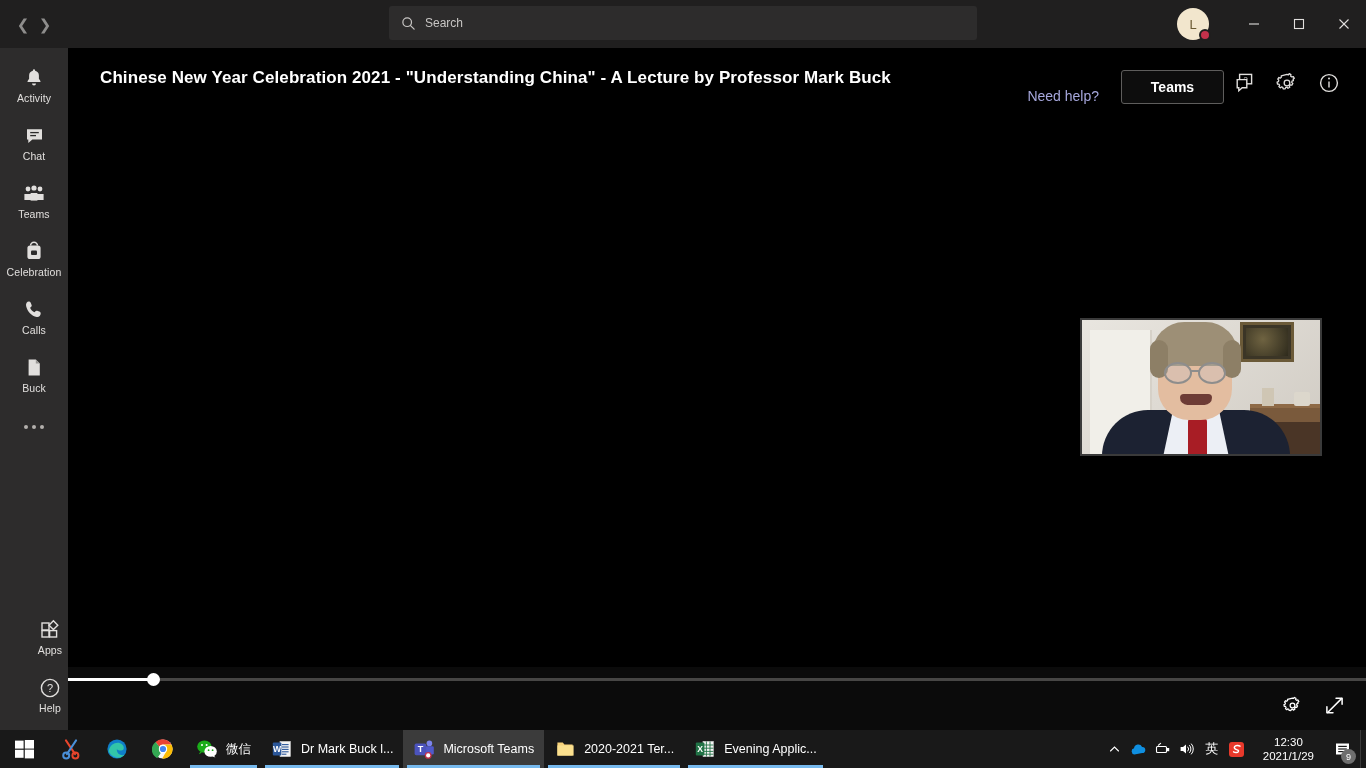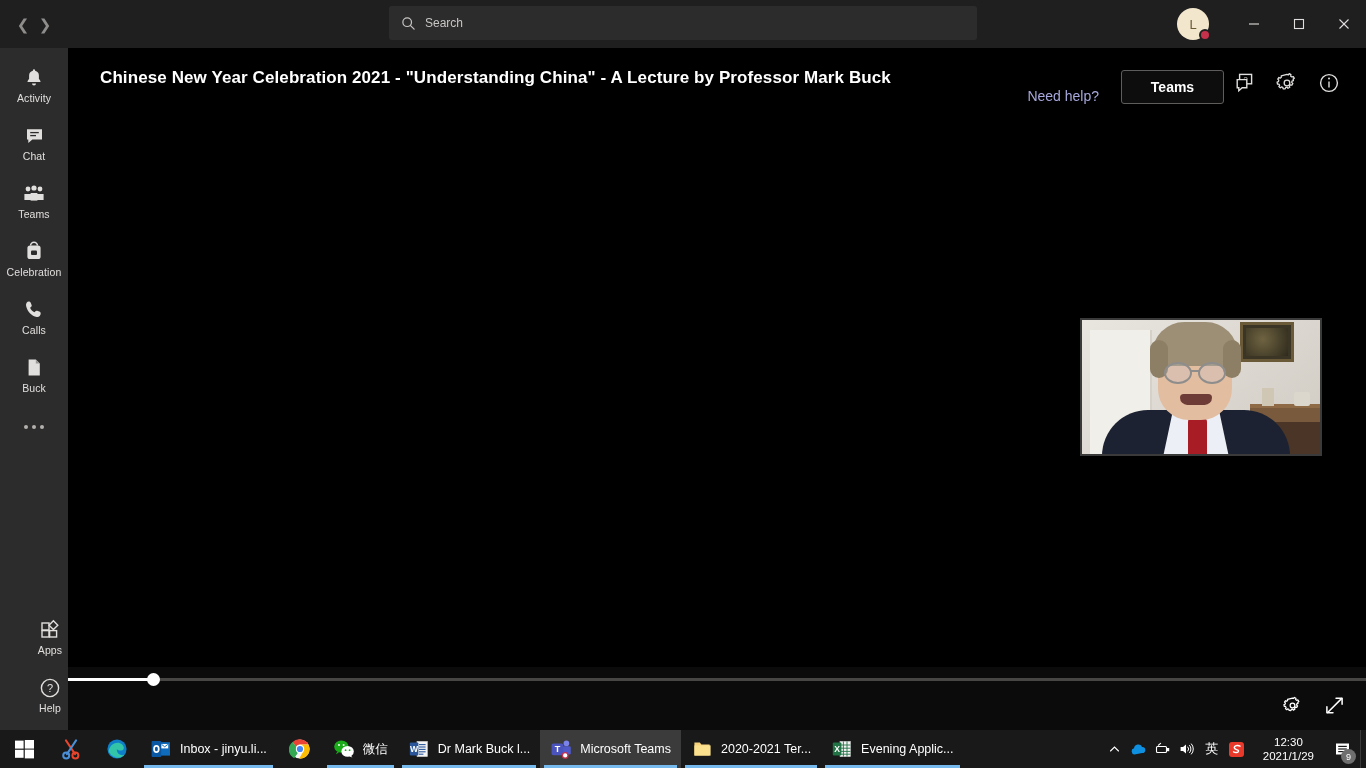--- a/index.html
+++ b/index.html
@@ -444,33 +444,20 @@
     <div class="tb-item iconly">
       <span class="tb-ico">
         <svg width="22" height="22" viewBox="0 0 22 22">
           <circle cx="11" cy="11" r="9.6" fill="#0f7ec8"></circle>
           <path d="M2.6 13.4c1.2-7 7.2-9.6 11.4-8.2 3.4 1.2 4.6 4.6 3.4 6.2-1 1.4-4.6 1.8-6.6-.2-.2 5 4.8 7 8 5.4-2 2.6-6 4-9.6 2.6-3.4-1.2-5.6-3.8-6.6-5.8z" fill="#32c5a8"></path>
           <path d="M3.4 15.2c2 3 5.6 4.8 9.4 4-4-.2-7.8-2-9.4-4z" fill="#2aa3e0"></path>
         </svg>
       </span>
     </div>
 
-    <div class="tb-item open">
-      <span class="tb-ico">
-        <svg width="22" height="22" viewBox="0 0 22 22">
-          <rect x="9.4" y="4.2" width="10.6" height="13.4" fill="#0f6cbd"></rect>
-          <rect x="11.2" y="6" width="7" height="4.4" fill="#ffffff"></rect>
-          <path d="M11.6 6.4l3.1 2.4 3.1-2.4" fill="none" stroke="#0f6cbd" stroke-width="1"></path>
-          <rect x="1.6" y="3" width="9.6" height="16" rx="1" fill="#0a57a4"></rect>
-          <ellipse cx="6.4" cy="11" rx="3.2" ry="4" fill="#ffffff"></ellipse>
-          <ellipse cx="6.4" cy="11" rx="1.5" ry="2.2" fill="#0a57a4"></ellipse>
-        </svg>
-      </span>
-      <span class="tlbl">Inbox - jinyu.li...</span>
-    </div>
 
     <div class="tb-item iconly">
       <span class="tb-ico">
         <svg width="22" height="22" viewBox="0 0 22 22">
           <circle cx="11" cy="11" r="9.6" fill="#f7f7f7"></circle>
           <path d="M11 1.4a9.6 9.6 0 018.4 5H11a4.6 4.6 0 00-4 2.3L3.6 3.9A9.6 9.6 0 0111 1.4z" fill="#ea4335"></path>
           <path d="M3.6 3.9l4.1 5.4A4.6 4.6 0 008.8 15l-3.6 5.2A9.6 9.6 0 013.6 3.9z" fill="#34a853"></path>
           <path d="M19.4 6.4a9.6 9.6 0 01-9.2 14.2l4.4-7.6A4.6 4.6 0 0011 6.4z" fill="#fbbc05"></path>
           <circle cx="11" cy="11" r="4.2" fill="#ffffff"></circle>
           <circle cx="11" cy="11" r="3.1" fill="#4285f4"></circle>

